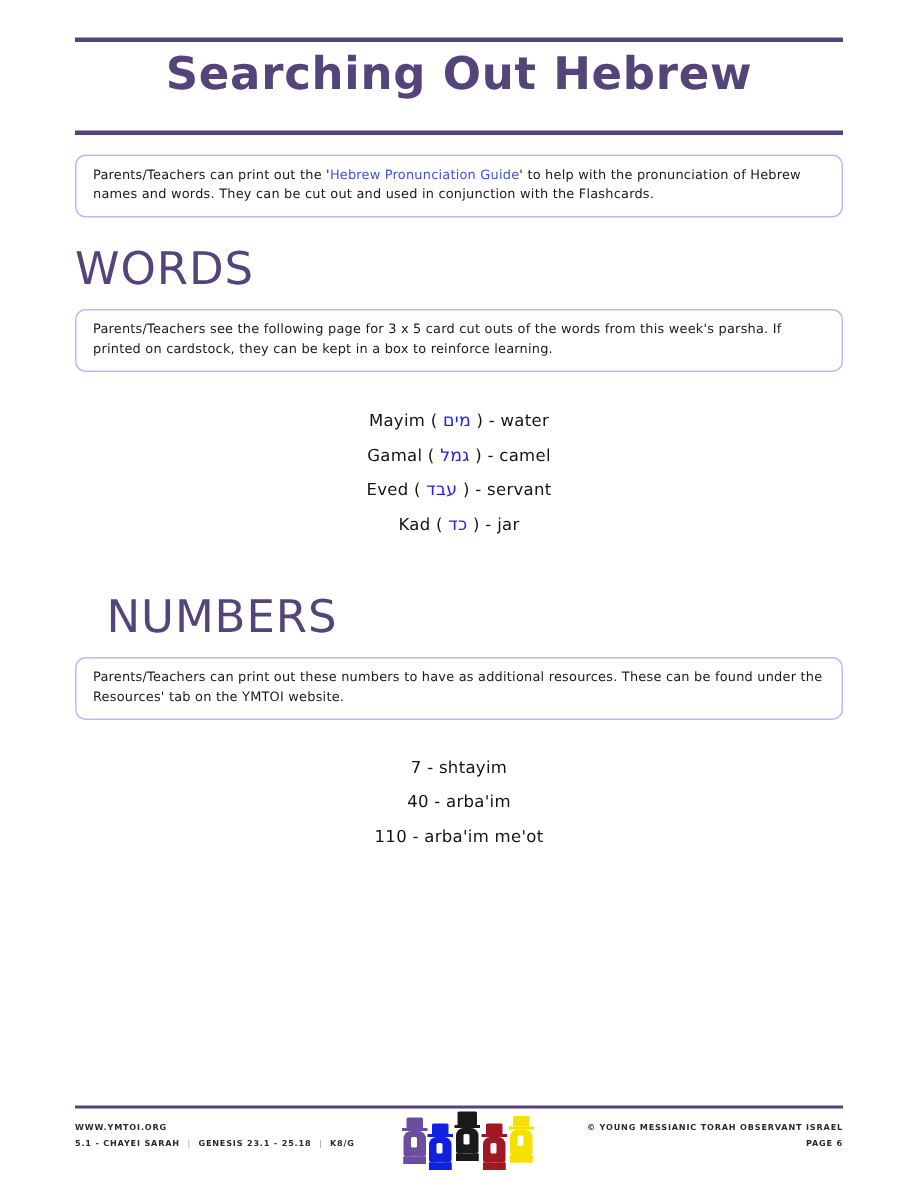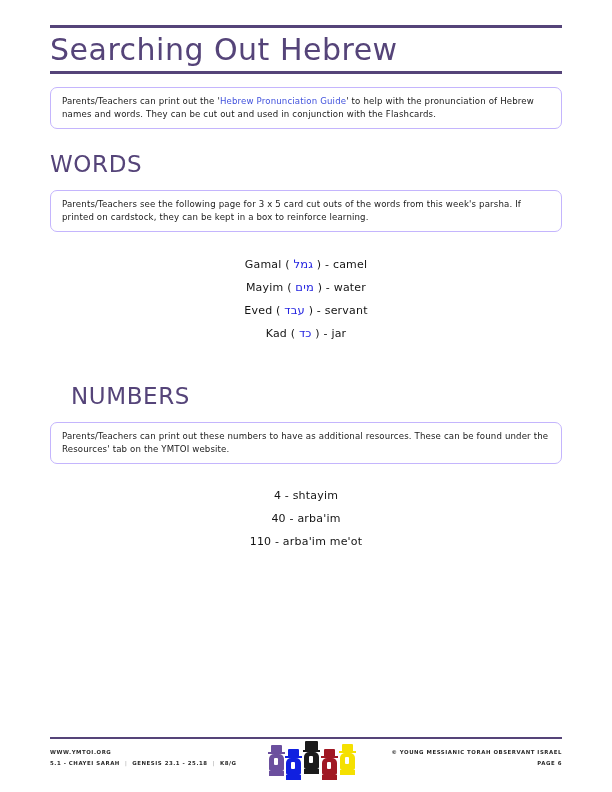--- a/index.html
+++ b/index.html
@@ -28,26 +28,26 @@
   
   .header-rule-top {
     height: 3px;
     background: #554479;
     margin-top: 25px;
   }
   .title {
     color: #554479;
     font-size: 30px;
     line-height: 38px;
-    text-align: left;
+    text-align: center;
     letter-spacing: 0.5px;
-    font-weight: normal;
-    font-family: "DejaVu Sans", sans-serif;
-    margin: 0;
-    padding: 3px 0 2px 0;
+    font-weight: bold;
+    font-family: "DejaVu Sans", sans-serif;
+    margin: 0;
+    padding: 3px 0 18px 0;
   }
   .header-rule-bottom {
     height: 3px;
     background: #554479;
     margin-bottom: 13px;
   }
 
   
   .note-box {
     border: 1px solid #c4b5fd;
@@ -63,21 +63,21 @@
   .note-box p {
     margin: 0;
   }
   .link-text {
     color: #4152dd;
   }
 
   
   .section-heading {
     color: #554479;
-    font-size: 23px;
+    font-size: 30px;
     line-height: 26px;
     font-weight: normal;
     font-family: "DejaVu Sans", sans-serif;
     letter-spacing: 0.6px;
     margin: 0;
   }
   .h-words { margin-top: 22px; margin-bottom: 13px; }
   .h-numbers { margin-top: 38px; margin-bottom: 13px; margin-left: 21px; }
 
   
@@ -208,34 +208,34 @@
     <p><span>Parents/Teachers can print out the '</span><span class="link-text">Hebrew Pronunciation Guide</span><span>' to help with the pronunciation of Hebrew names and words. They can be cut out and used in conjunction with the Flashcards.</span></p>
   </div>
 
   <h2 class="section-heading h-words">WORDS</h2>
 
   <div class="note-box">
     <p>Parents/Teachers see the following page for 3 x 5 card cut outs of the words from this week's parsha. If printed on cardstock, they can be kept in a box to reinforce learning.</p>
   </div>
 
   <ul class="entry-list words-list">
+    <li><span>Mayim</span><span> (&nbsp;</span><span class="hebrew">מים</span><span>&nbsp;) - </span><span>water</span></li>
     <li><span>Gamal</span><span> (&nbsp;</span><span class="hebrew">גמל</span><span>&nbsp;) - </span><span>camel</span></li>
-    <li><span>Mayim</span><span> (&nbsp;</span><span class="hebrew">מים</span><span>&nbsp;) - </span><span>water</span></li>
     <li><span>Eved</span><span> (&nbsp;</span><span class="hebrew">עבד</span><span>&nbsp;) - </span><span>servant</span></li>
     <li><span>Kad</span><span> (&nbsp;</span><span class="hebrew">כד</span><span>&nbsp;) - </span><span>jar</span></li>
   </ul>
 
   <h2 class="section-heading h-numbers">NUMBERS</h2>
 
   <div class="note-box">
     <p>Parents/Teachers can print out these numbers to have as additional resources. These can be found under the Resources' tab on the YMTOI website.</p>
   </div>
 
   <ul class="entry-list numbers-list">
-    <li>4 - shtayim</li>
+    <li>7 - shtayim</li>
     <li>40 - arba'im</li>
     <li>110 - arba'im me'ot</li>
   </ul>
 
   <div class="footer">
     <div class="footer-rule"></div>
     <div class="footer-cols">
 
       <div class="footer-left">
         <div>WWW.YMTOI.ORG</div>

